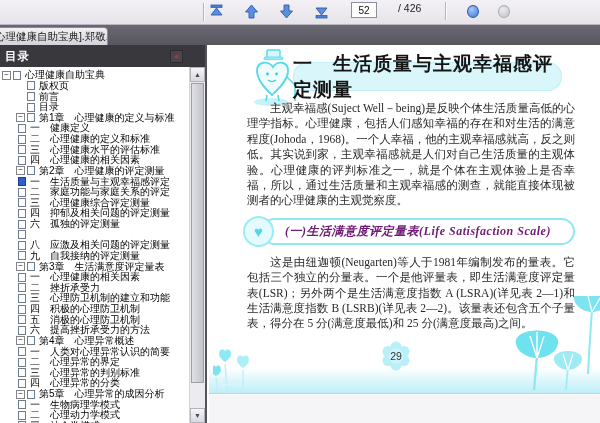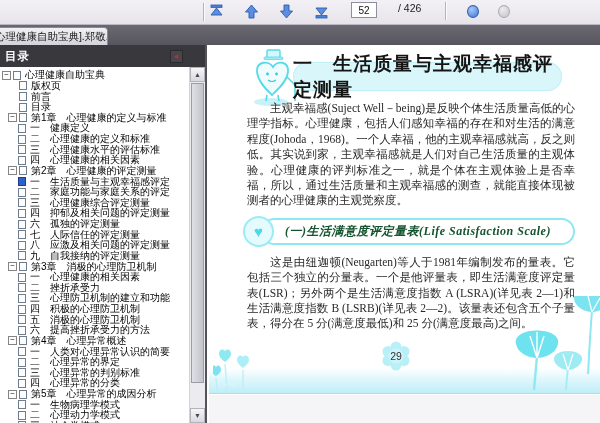--- a/index.html
+++ b/index.html
@@ -51,21 +51,21 @@
   .sb-pin{
     margin-left:auto; margin-right:22px; width:13px; height:13px;
     background:#47464c; border:1px solid #2b2a2f; color:#a03a3a;
     font-size:8px; line-height:11px; text-align:center; cursor:pointer;
   }
   .tree{
     position:absolute; left:0; top:22px; width:189px; height:356px;
     overflow:hidden; background:#fff; padding-top:3px;
   }
   .trow{ display:flex; align-items:center; height:10.63px; white-space:nowrap; cursor:pointer; }
-  .lv0{ padding-left:2px; } .lv1{ padding-left:8px; } .lv2{ padding-left:18px; }
+  .lv0{ padding-left:2px; } .lv1{ padding-left:16px; } .lv2{ padding-left:18px; }
   .spacer{ width:11px; flex:none; }
   .exp{
     width:9px; height:9px; flex:none; border:1px solid #848484; background:#fff;
     font-size:8px; line-height:6px; text-align:center; color:#222; margin-right:2px;
   }
   .ticon{
     width:8px; height:9px; flex:none; border:1px solid #6d7c8e; background:#fdfdfd; margin-right:4px;
   }
   .ticon.sel{ background:#2e62c8; border-color:#1c3f92; }
   .tlabel{ font-size:10px; color:#000; }
@@ -102,21 +102,21 @@
   .sub-circle{
     position:absolute; left:-4px; top:0; width:31px; height:31px; border-radius:50%;
     background:#e4fafc; border:2px solid #9debf3; display:flex; align-items:center; justify-content:center; z-index:2;
   }
   .sub-heart{ color:#4fd6e7; font-size:15px; line-height:15px; }
   .sub-pill{
     position:absolute; left:14px; right:0; top:2px; height:27px; border-radius:14px;
     background:#fff; border:2px solid #8fe7f0;
     display:flex; align-items:center; justify-content:center;
     font-family:"Liberation Serif", serif; font-style:italic; font-weight:bold;
-    font-size:12px; color:#14532d; letter-spacing:0.5px;
+    font-size:12px; color:#701a75; letter-spacing:0.5px;
   }
   .band{
     position:absolute; left:0; right:0; top:323px; height:26px; z-index:1;
     background:linear-gradient(180deg, rgba(191,238,248,0) 0%, rgba(191,238,248,0.5) 45%, #bfeef8 100%);
     border-bottom:1px solid #a5dfee;
   }
   .app-strip{ position:absolute; left:0; right:0; top:350px; bottom:0; background:#f5f5f7; }
   .badge{
     position:absolute; left:172px; top:296px; width:30px; height:30px; z-index:3;
   }
@@ -245,34 +245,33 @@
           <div class="trow lv2">
             <span class="ticon"></span>
             <span class="tlabel">四　抑郁及相关问题的评定测量</span>
           </div>
           <div class="trow lv2">
             <span class="ticon"></span>
             <span class="tlabel">六　孤独的评定测量</span>
           </div>
           <div class="trow lv2">
             <span class="ticon"></span>
-            <span class="tlabel">七　人际信任的评定测量</span>
           </div>
           <div class="trow lv2">
             <span class="ticon"></span>
             <span class="tlabel">八　应激及相关问题的评定测量</span>
           </div>
           <div class="trow lv2">
             <span class="ticon"></span>
             <span class="tlabel">九　自我接纳的评定测量</span>
           </div>
           <div class="trow lv1">
             <span class="exp">−</span>
             <span class="ticon"></span>
-            <span class="tlabel">第3章　消极的心理防卫机制</span>
+            <span class="tlabel">第3章　生活满意度评定量表</span>
           </div>
           <div class="trow lv2">
             <span class="ticon"></span>
             <span class="tlabel">一　心理健康的相关因素</span>
           </div>
           <div class="trow lv2">
             <span class="ticon"></span>
             <span class="tlabel">二　挫折承受力</span>
           </div>
           <div class="trow lv2">

